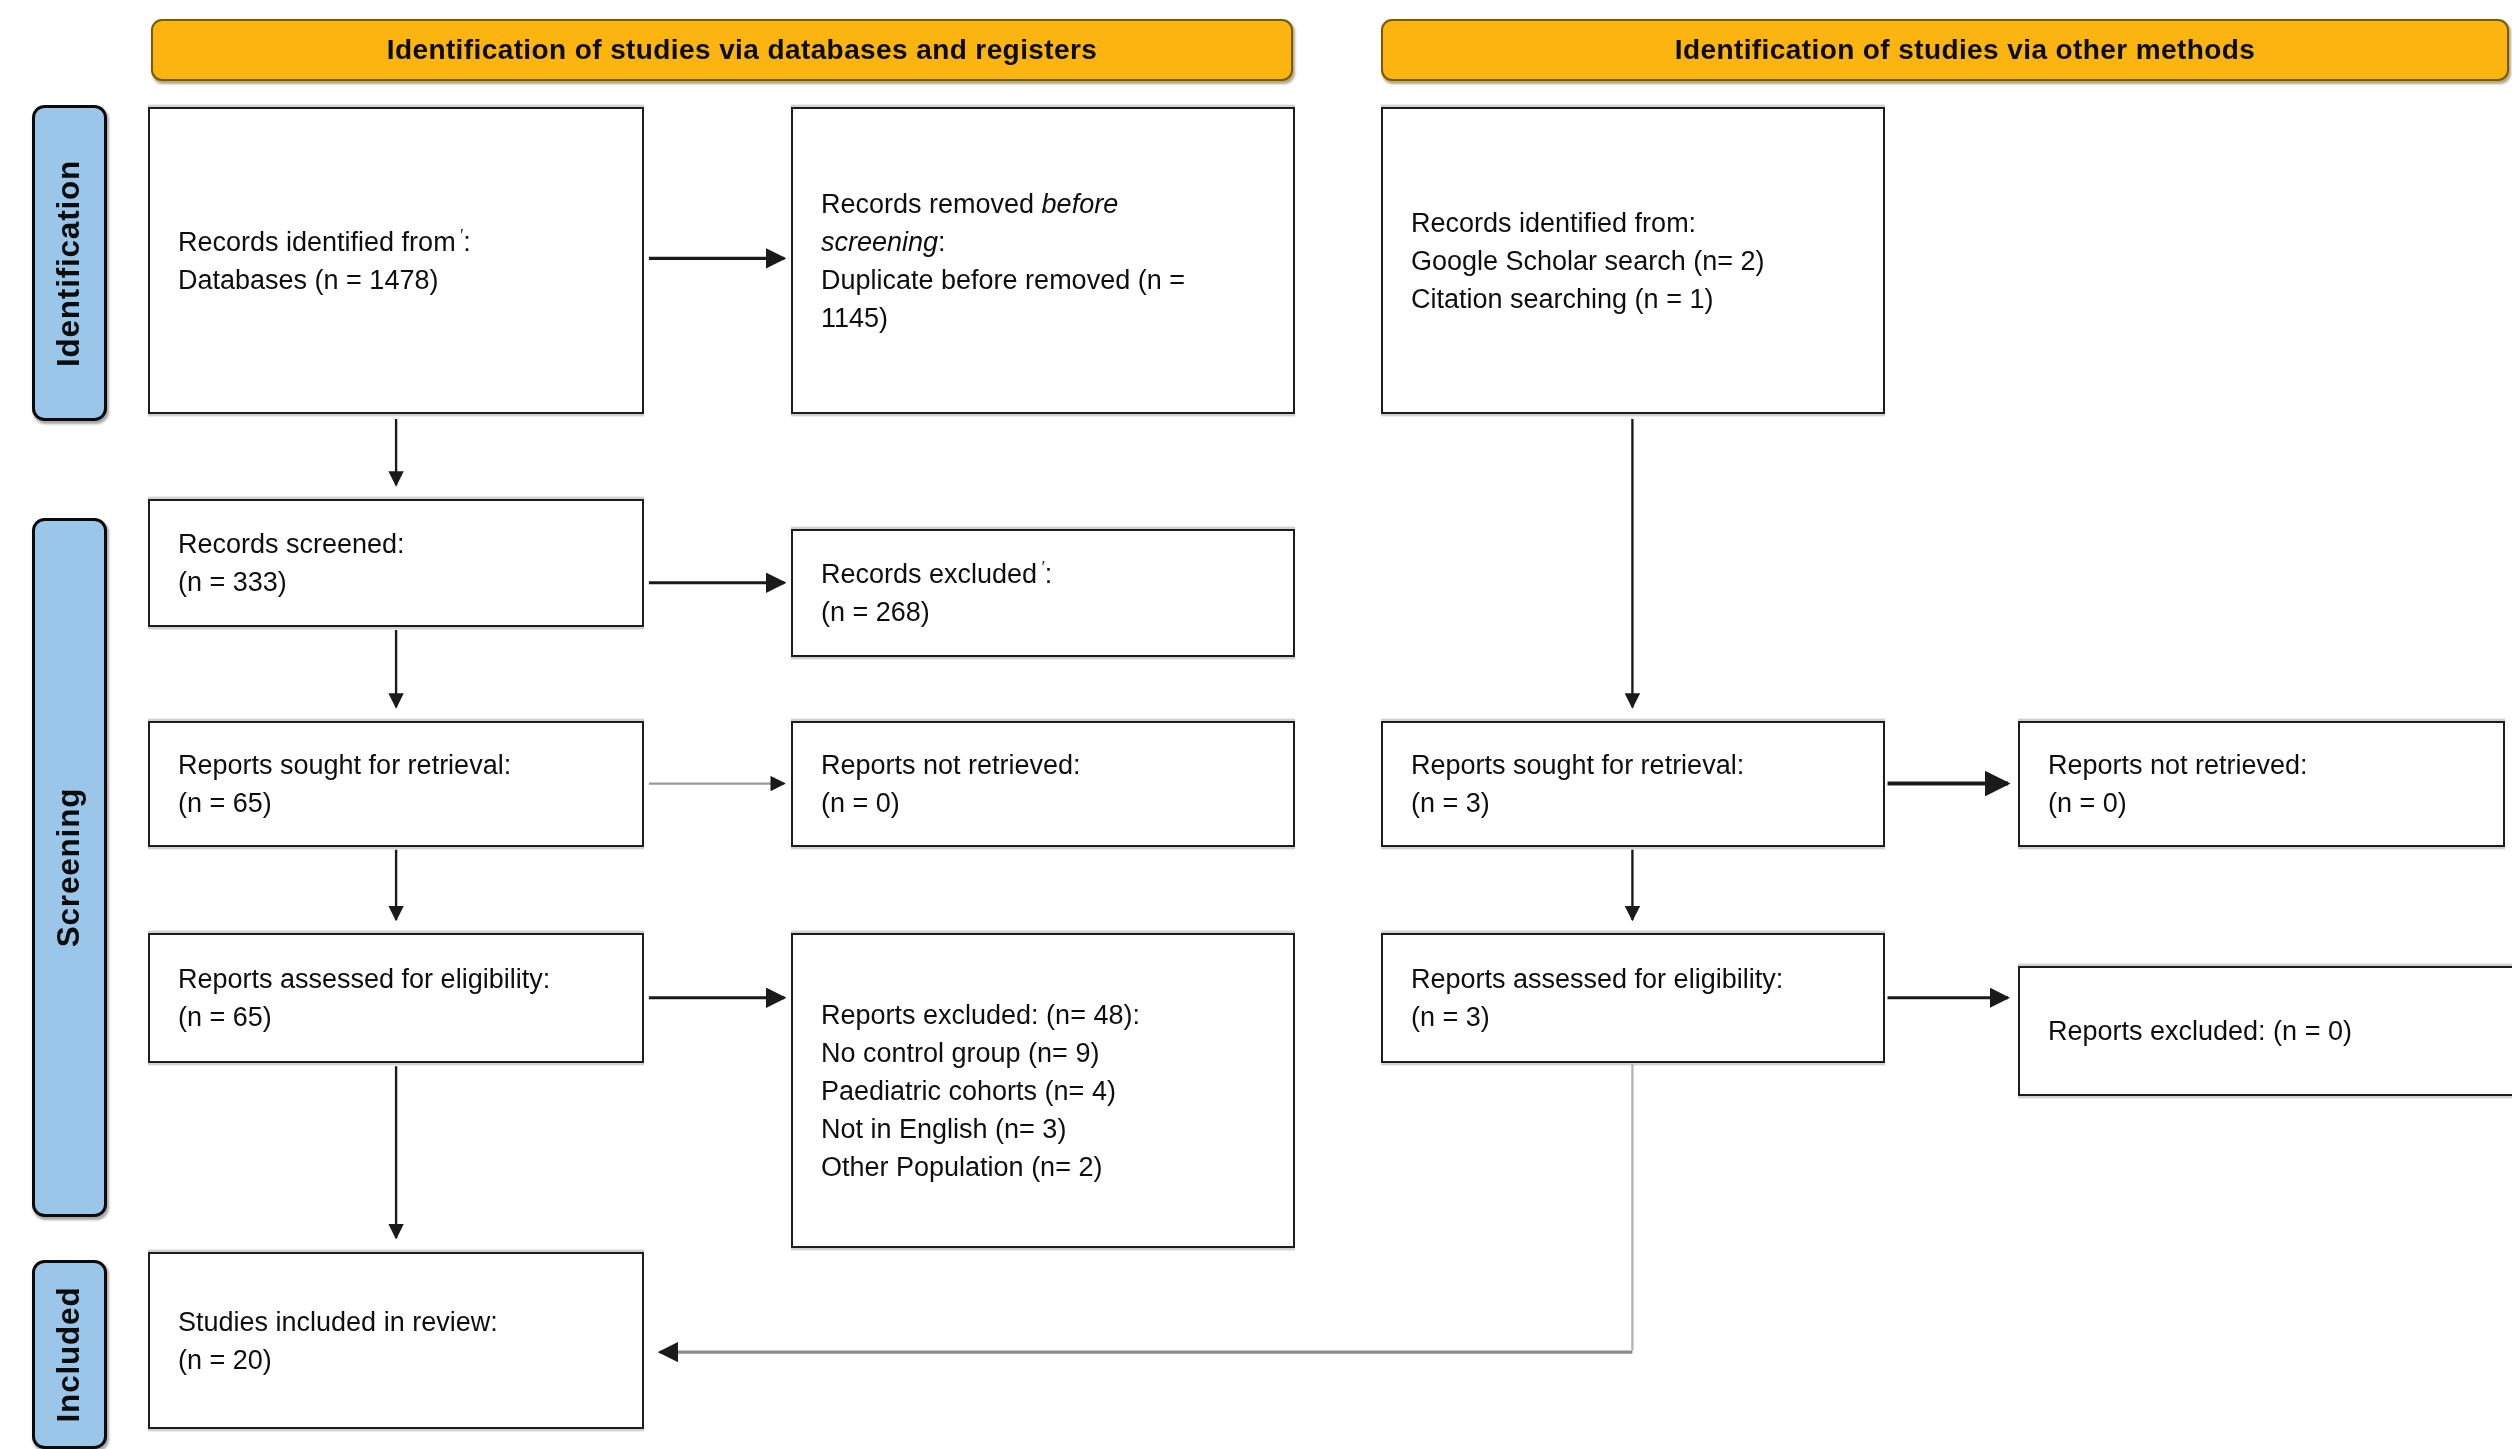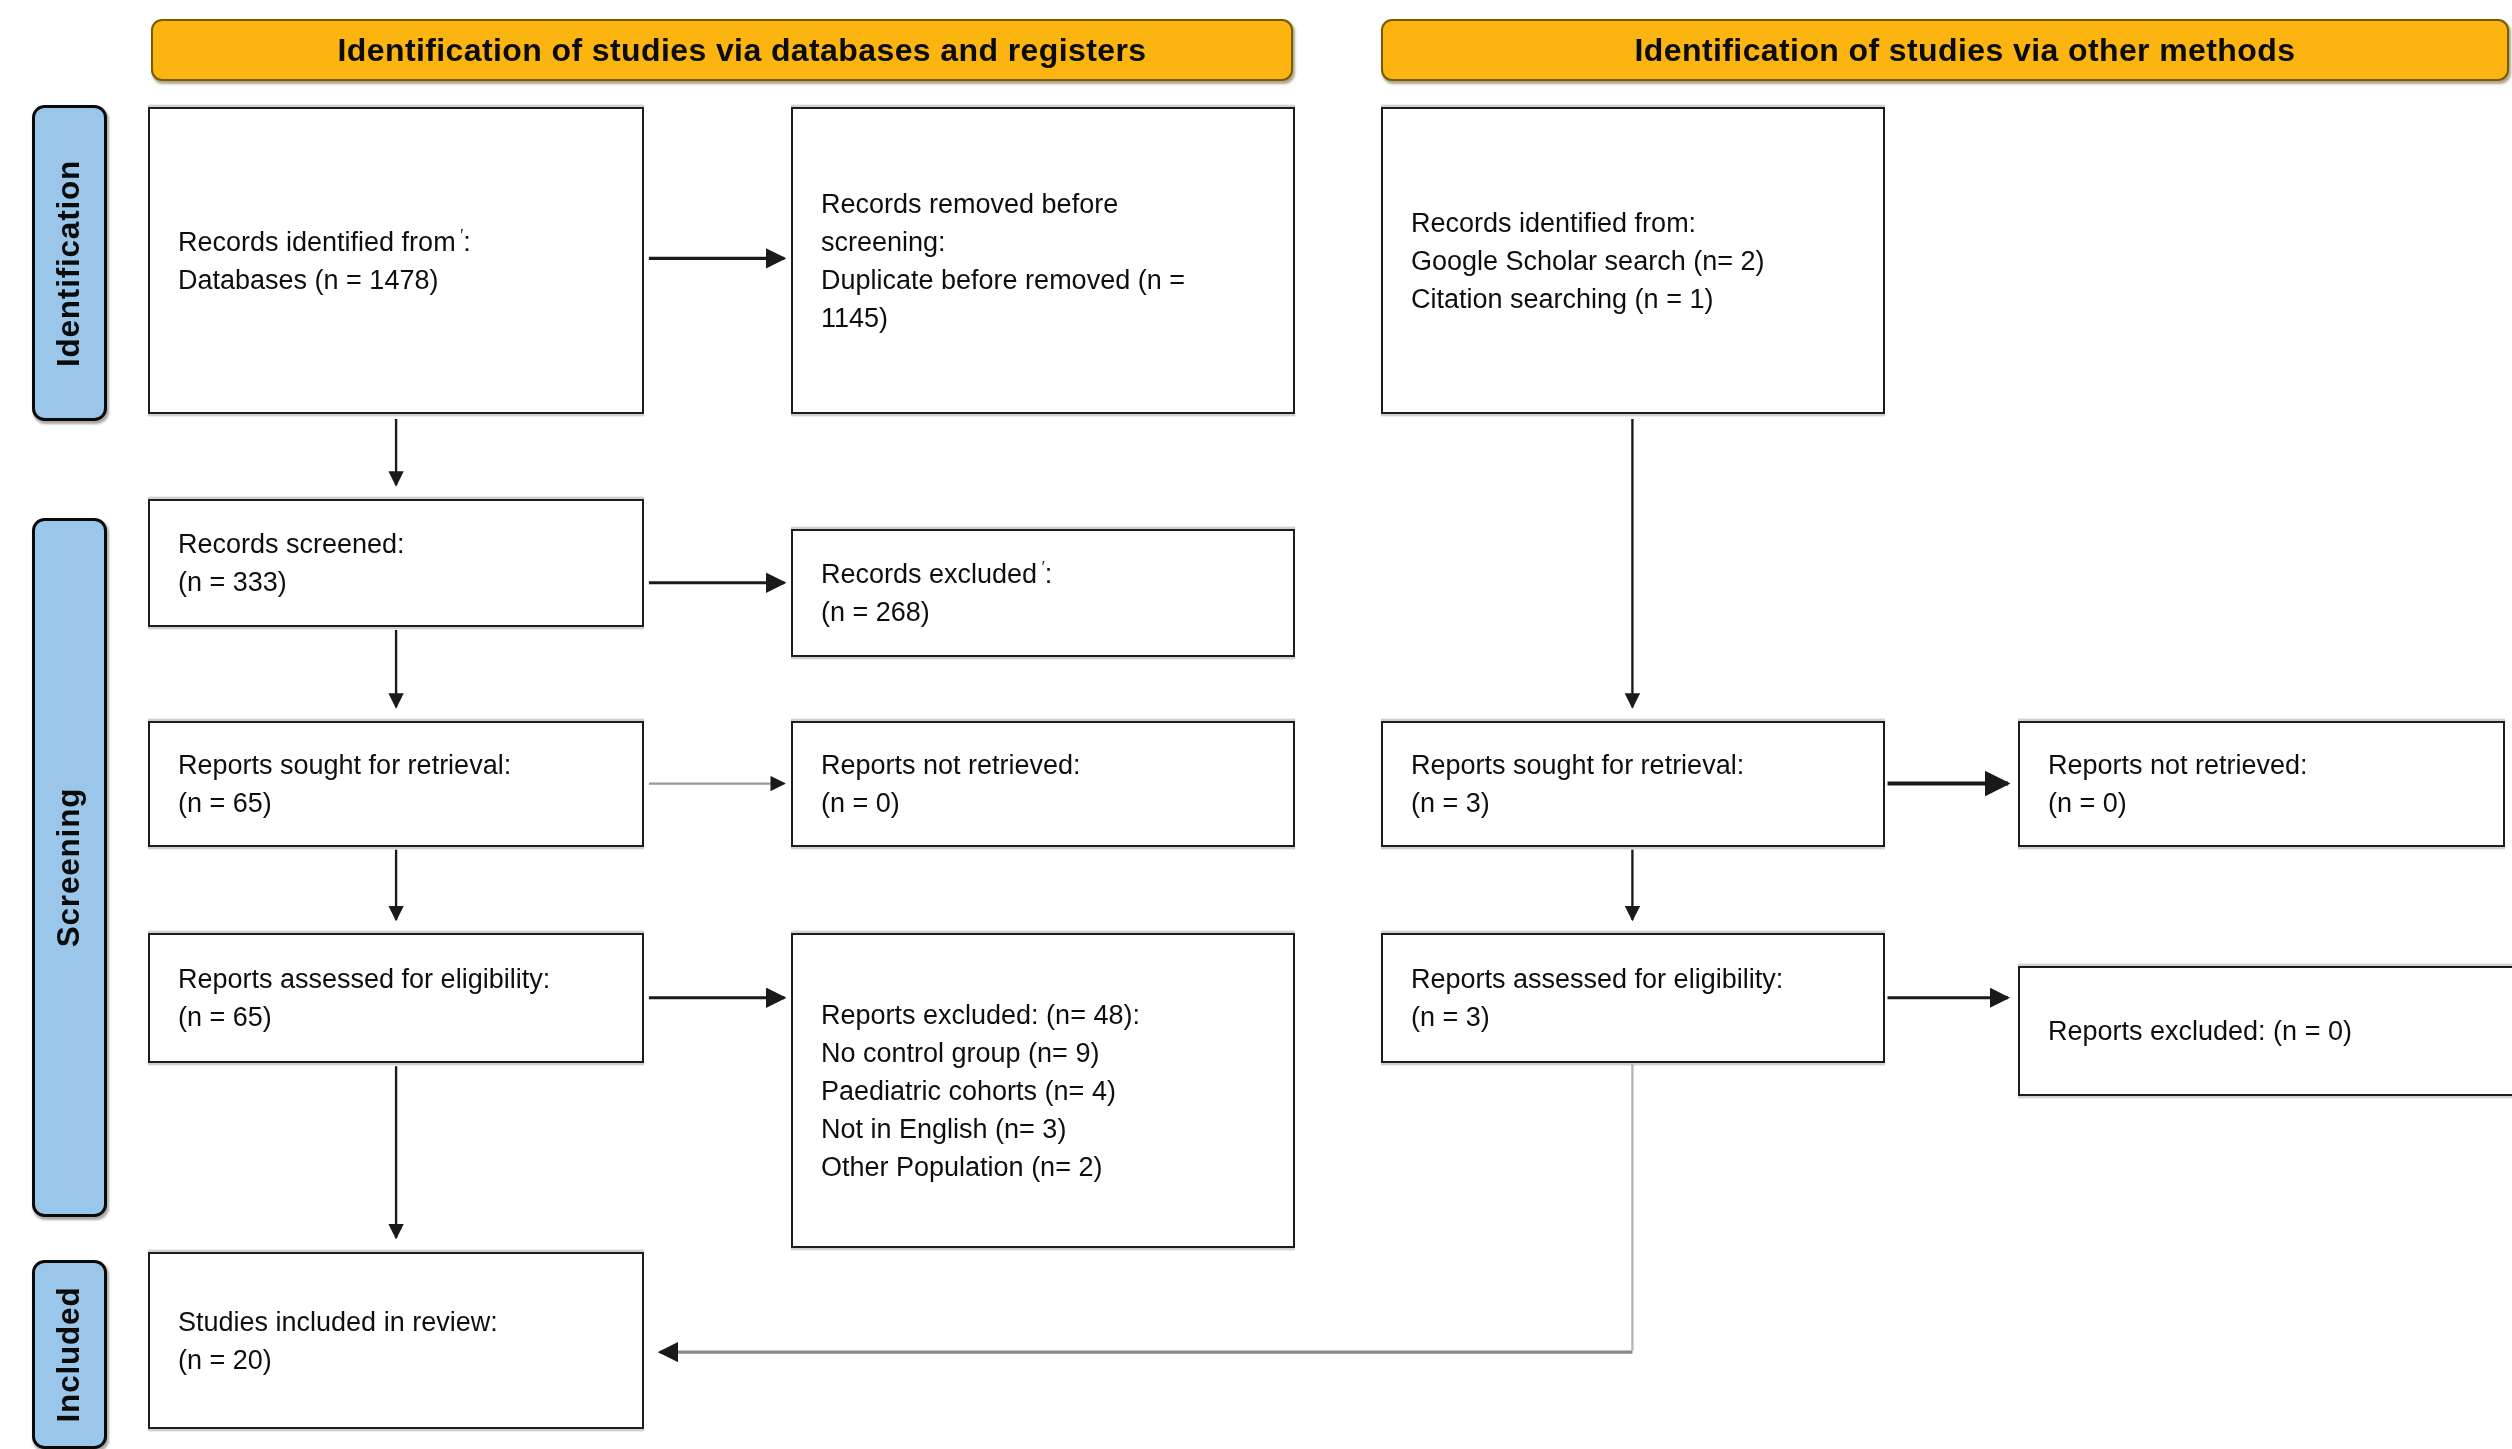--- a/index.html
+++ b/index.html
@@ -11,40 +11,40 @@
   html,body{margin:0;padding:0;background:#ffffff;}
   body{width:2512px;height:1449px;font-family:"Liberation Sans","DejaVu Sans",sans-serif;color:#111;}
   .canvas{position:relative;width:2512px;height:1449px;background:#fff;overflow:hidden;}
   .overlay{position:absolute;left:0;top:0;width:2512px;height:1449px;z-index:1;}
 
   .banner{
     position:absolute;z-index:2;display:flex;align-items:center;justify-content:center;
     background:var(--banner-fill);border:2.4px solid var(--banner-border);border-radius:11px;
     box-shadow:1.6px 2.4px 2.4px rgba(80,60,0,.45);
   }
-  .banner span{font-size:32px;font-weight:bold;color:#0c0c0c;letter-spacing:0.4px;margin-left:40px;}
+  .banner span{font-size:28px;font-weight:bold;color:#0c0c0c;letter-spacing:0.4px;margin-left:40px;}
 
   .stage{
     position:absolute;z-index:2;display:flex;align-items:center;justify-content:center;
     background:var(--stage-fill);border:3.2px solid var(--stage-border);border-radius:12.6px;
     box-shadow:1.6px 2.4px 2.4px rgba(0,0,0,.35);
   }
   .stage span{
     transform:rotate(-90deg);white-space:nowrap;font-size:31.5px;font-weight:bold;color:#0c0c0c;
     letter-spacing:0.8px;
   }
 
   .box{
     position:absolute;z-index:2;background:#fff;border:2.4px solid var(--box-border);
     display:flex;flex-direction:column;justify-content:center;
     padding:7.9px 15.8px 7.9px 28px;box-sizing:border-box;
     box-shadow:0 -2.4px 0 rgba(0,0,0,.18),0 2.4px 0 rgba(0,0,0,.18);
   }
   .box .line{font-size:27px;line-height:38px;color:#0e0e0e;}
-  .it{}
+  .it{font-style:italic;}
   .mark{font-size:58%;vertical-align:super;line-height:0;padding-left:4.7px;}
 
   line{stroke-linecap:butt;}
   .sh-dark{stroke:var(--arrow-dark);}
   .sh-grey{stroke:var(--arrow-grey);}
   .sh-conn{stroke:var(--connector-grey);}
   .sh-conn-light{stroke:var(--connector-light);}
 </style>
 </head>
 <body>

